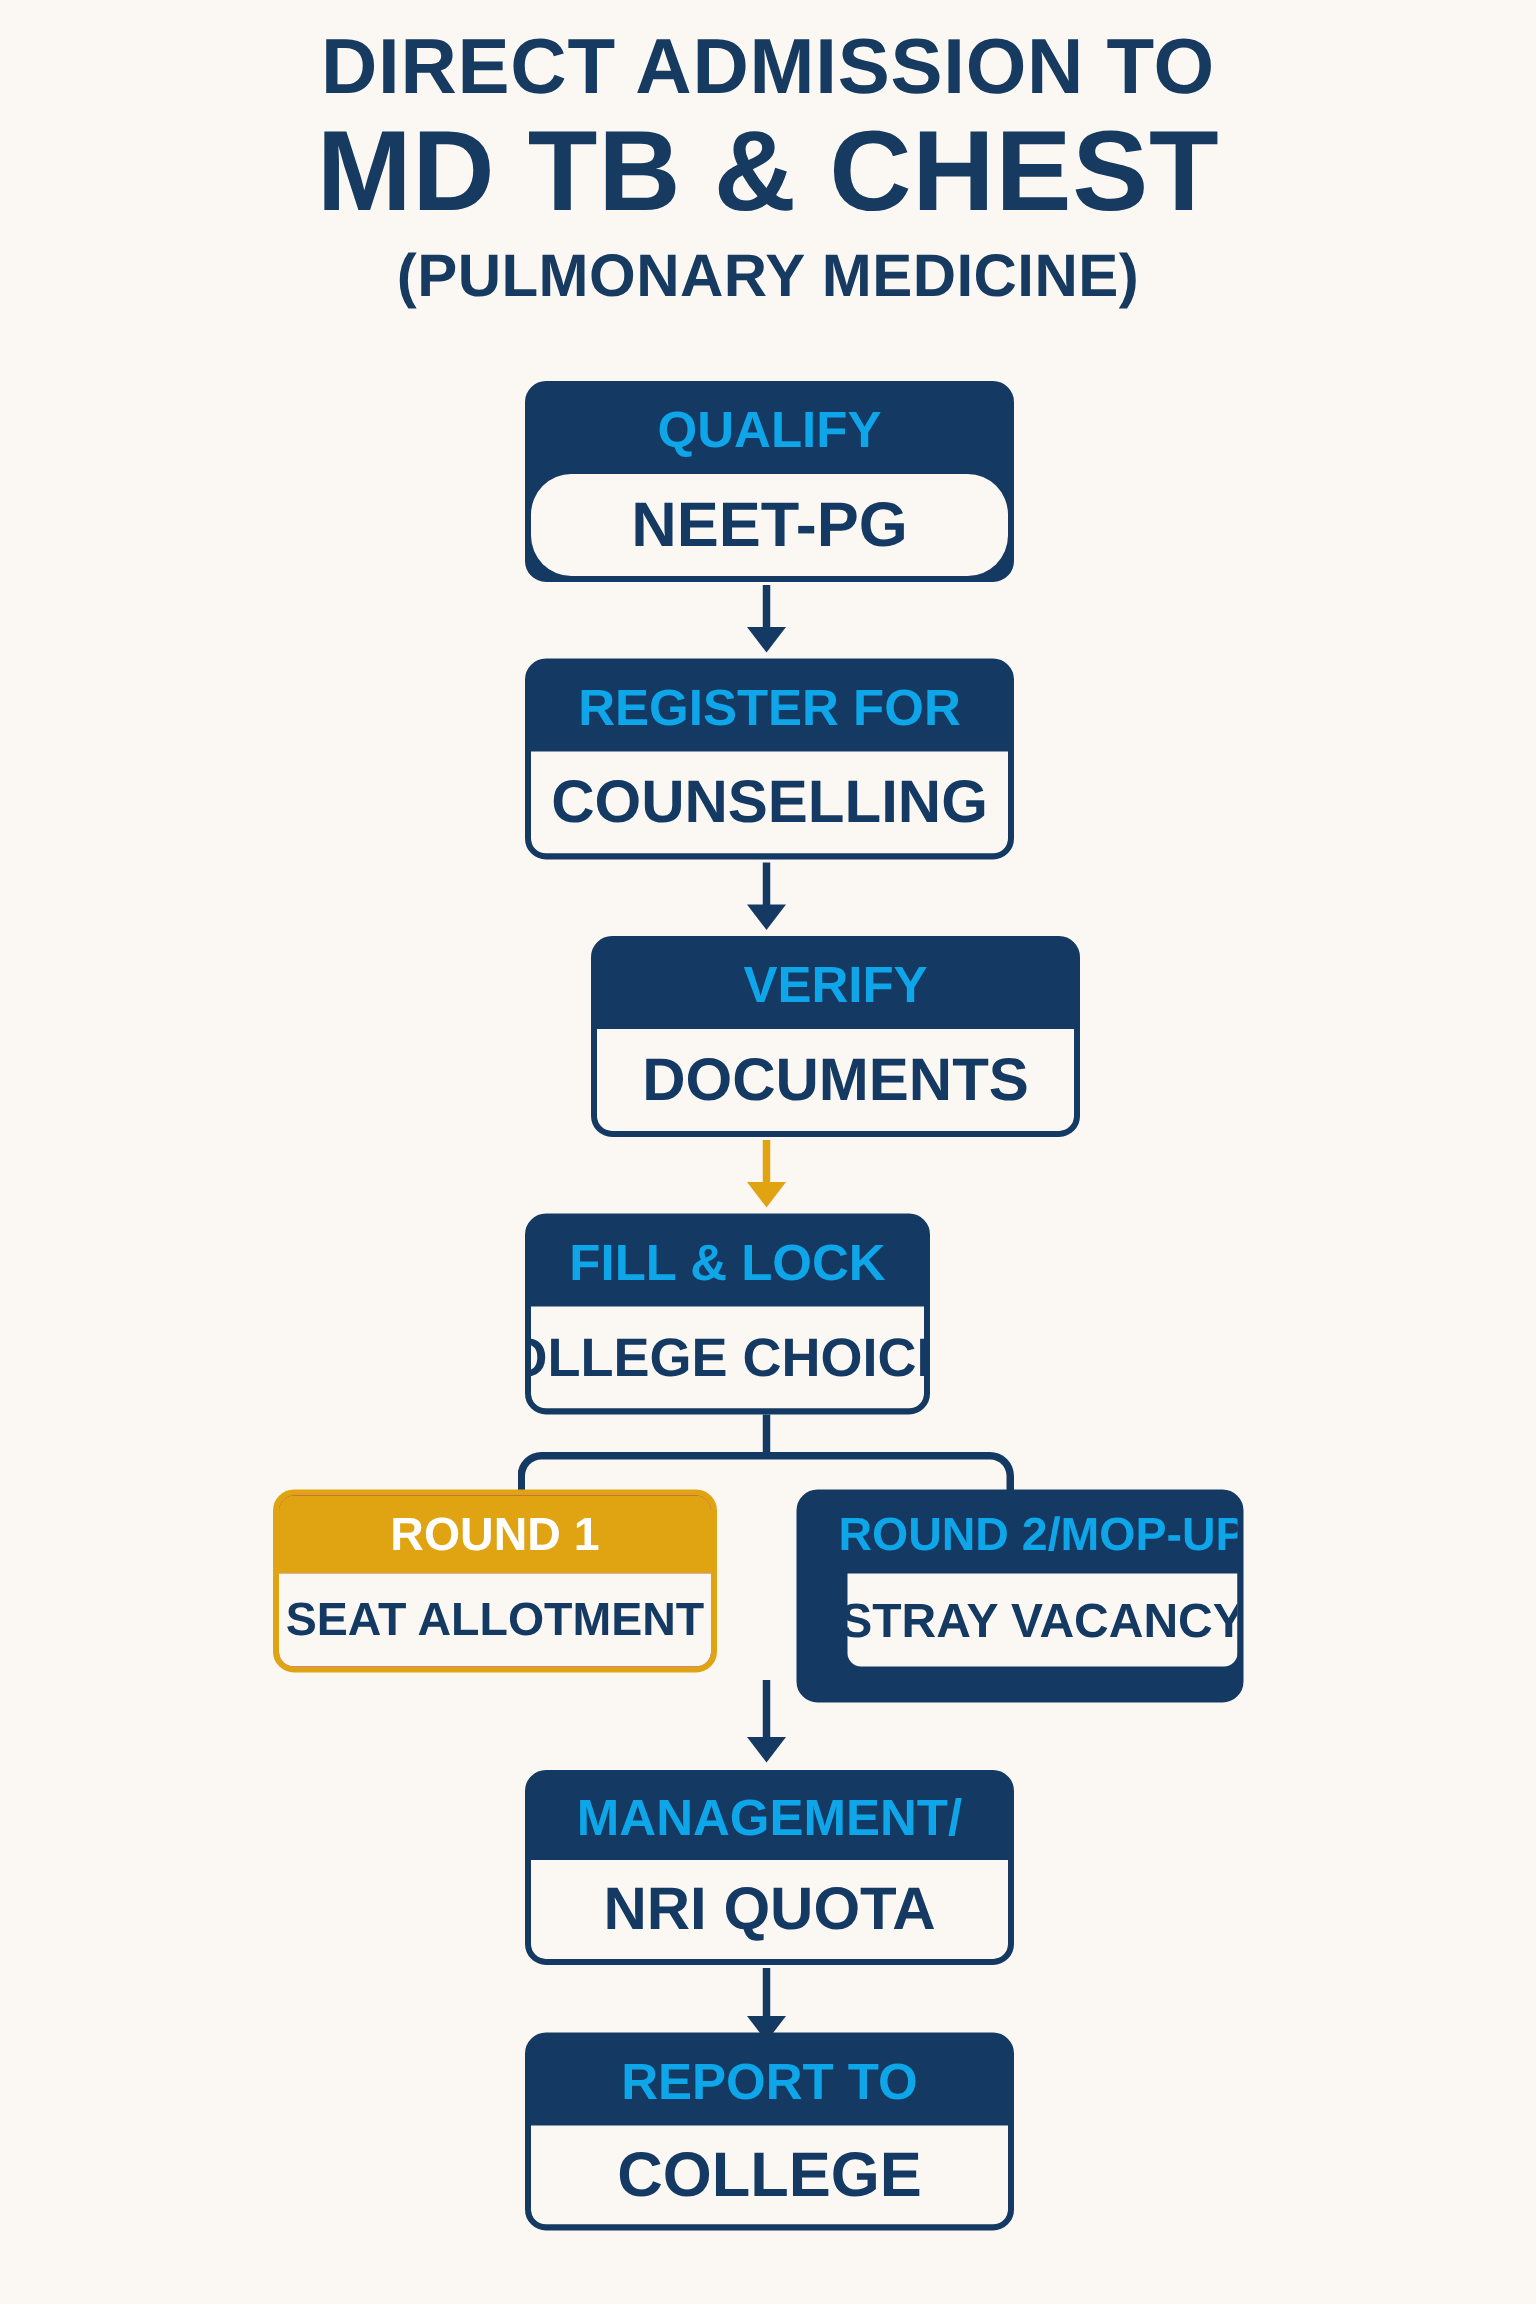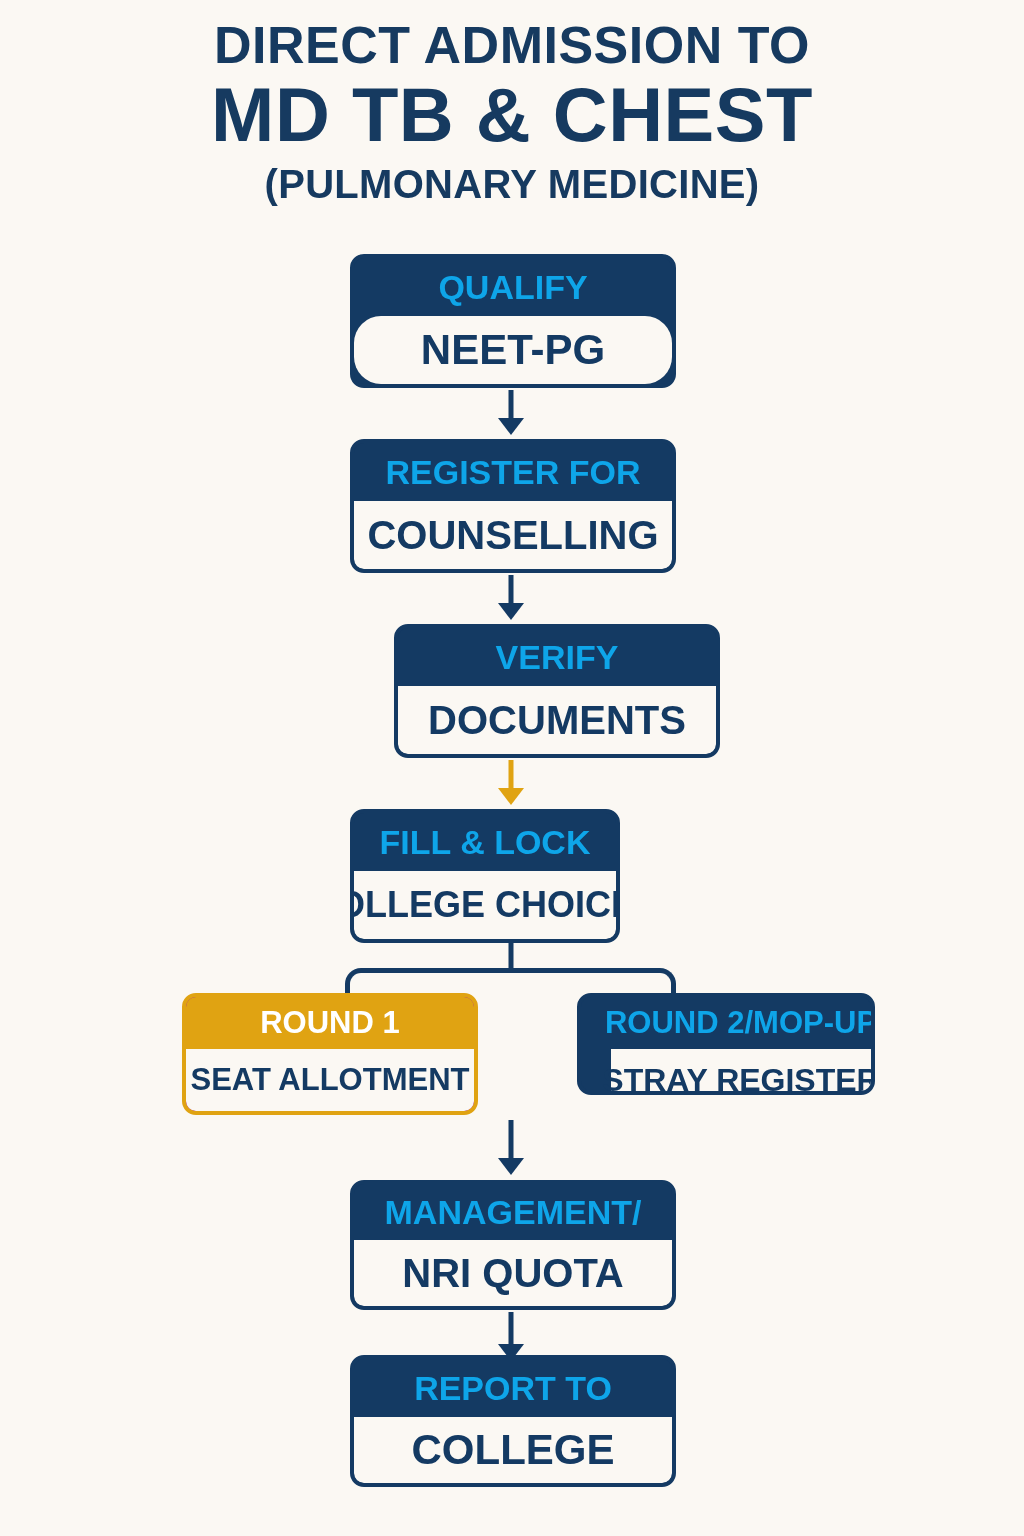--- a/index.html
+++ b/index.html
@@ -183,23 +183,23 @@
     <div class="vline" style="left:511px; top:943px; height:28px;"></div>
 
     <div class="bracket" style="left:345px; top:968px; width:331px; height:34px;"></div>
   </div>
 
   <div class="node gold" style="left:182px; top:993px; width:296px; height:122px;">
     <div class="node-head" style="height:52px; font-size:31px;">ROUND 1</div>
     <div class="node-body" style="height:62px; font-size:31px;">SEAT ALLOTMENT</div>
   </div>
 
-  <div class="node" style="left:577px; top:993px; width:298px; height:102px;padding-left:30px;">
+  <div class="node" style="left:531px; top:993px; width:298px; height:142px;padding-left:30px;">
     <div class="node-head" style="height:52px; font-size:31px;">ROUND 2/MOP-UP</div>
-    <div class="node-body" style="height:62px; font-size:32px;">STRAY REGISTER</div>
+    <div class="node-body" style="height:62px; font-size:32px;">STRAY VACANCY</div>
   </div>
 
   <div class="conn">
     <div class="vline" style="left:511px; top:1120px; height:44px;"></div>
     <div class="arrow-head" style="left:511px; top:1158px;"></div>
   </div>
 
   <div class="node" style="left:350px; top:1180px; width:326px; height:130px;">
     <div class="node-head" style="height:56px; font-size:34px;">MANAGEMENT/</div>
     <div class="node-body" style="height:66px; font-size:40px;">NRI QUOTA</div>

